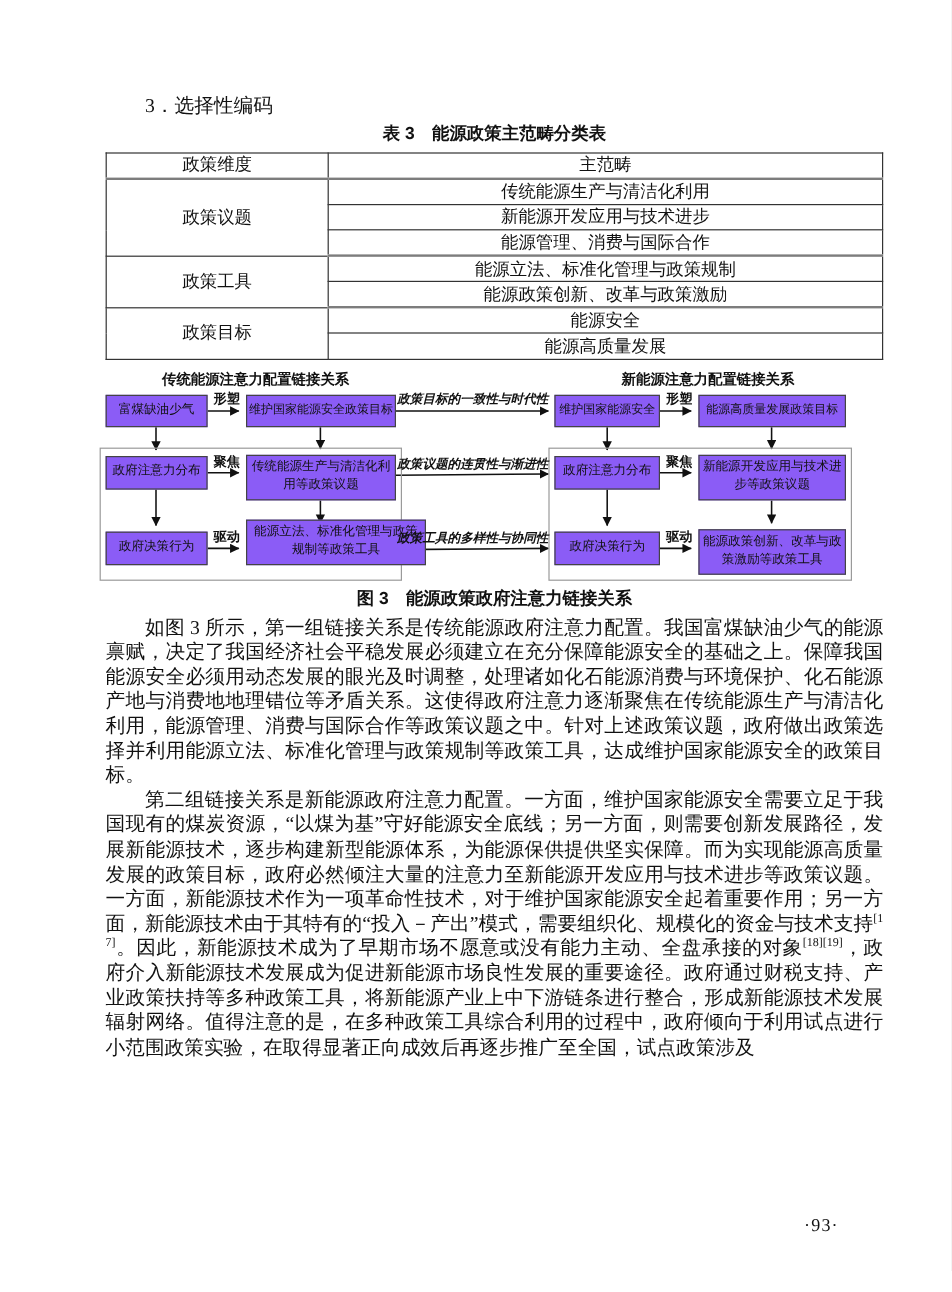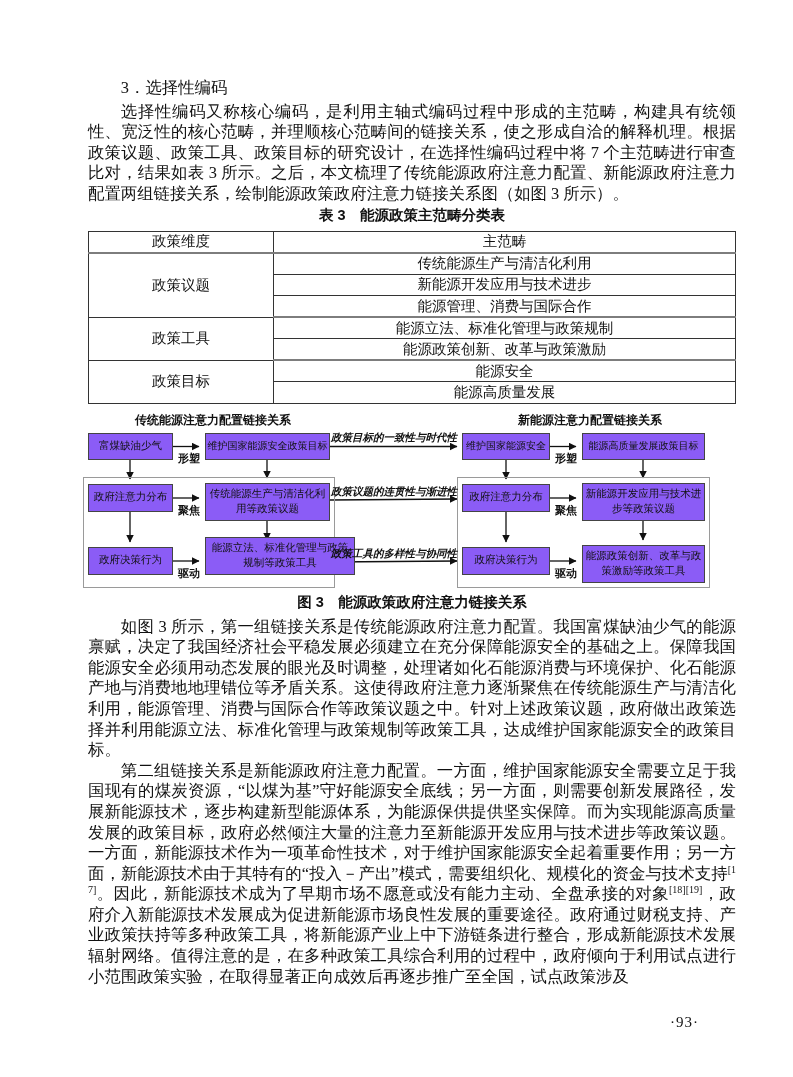--- a/index.html
+++ b/index.html
@@ -36,36 +36,35 @@
     display:flex; align-items:center; justify-content:center; text-align:center;
     font-size:10.5px; line-height:14.5px; padding:1px; color:#111;
   }
   .dgroup { position:absolute; border:1px solid #9a9a9a; background:transparent; }
   .dtitle {
     position:absolute; text-align:center; font-weight:bold; font-size:12px;
     font-family:"Liberation Sans","DejaVu Sans",sans-serif; white-space:nowrap;
   }
   .edge-label {
     position:absolute; text-align:center; font-weight:bold; font-size:11px;
-    font-family:"Liberation Sans","DejaVu Sans",sans-serif; line-height:13px;margin-top:21px;
+    font-family:"Liberation Sans","DejaVu Sans",sans-serif; line-height:13px;
   }
   .bridge-label {
     position:absolute; text-align:center; font-weight:bold; font-size:10.5px;
     font-family:"Liberation Sans","DejaVu Sans",sans-serif; white-space:nowrap; line-height:13px;font-style:italic;
   }
   .page-number { position:absolute; right:94px; top:1014px; font-size:15px; letter-spacing:1px; }
 </style>
 </head>
 <body>
 
 <div class="page">
   <div class="content">
 
     <p class="section-heading">3．选择性编码</p>
-    <p class="para">选择性编码又称核心编码，是利用主轴式编码过程中形成的主范畴，构建具有统领性、宽泛性的核心范畴，并理顺核心范畴间的链接关系，使之形成自洽的解释机理。根据政策议题、政策工具、政策目标的研究设计，在选择性编码过程中将 7 个主范畴进行审查比对，结果如表 3 所示。之后，本文梳理了传统能源政府注意力配置、新能源政府注意力配置两组链接关系，绘制能源政策政府注意力链接关系图（如图 3 所示）。</p>
 
     <div class="table-title">表 3　能源政策主范畴分类表</div>
 
     <table class="cls">
       <tbody>
         <tr class="thick">
           <td class="dim">政策维度</td>
           <td>主范畴</td>
         </tr>
         <tr>

